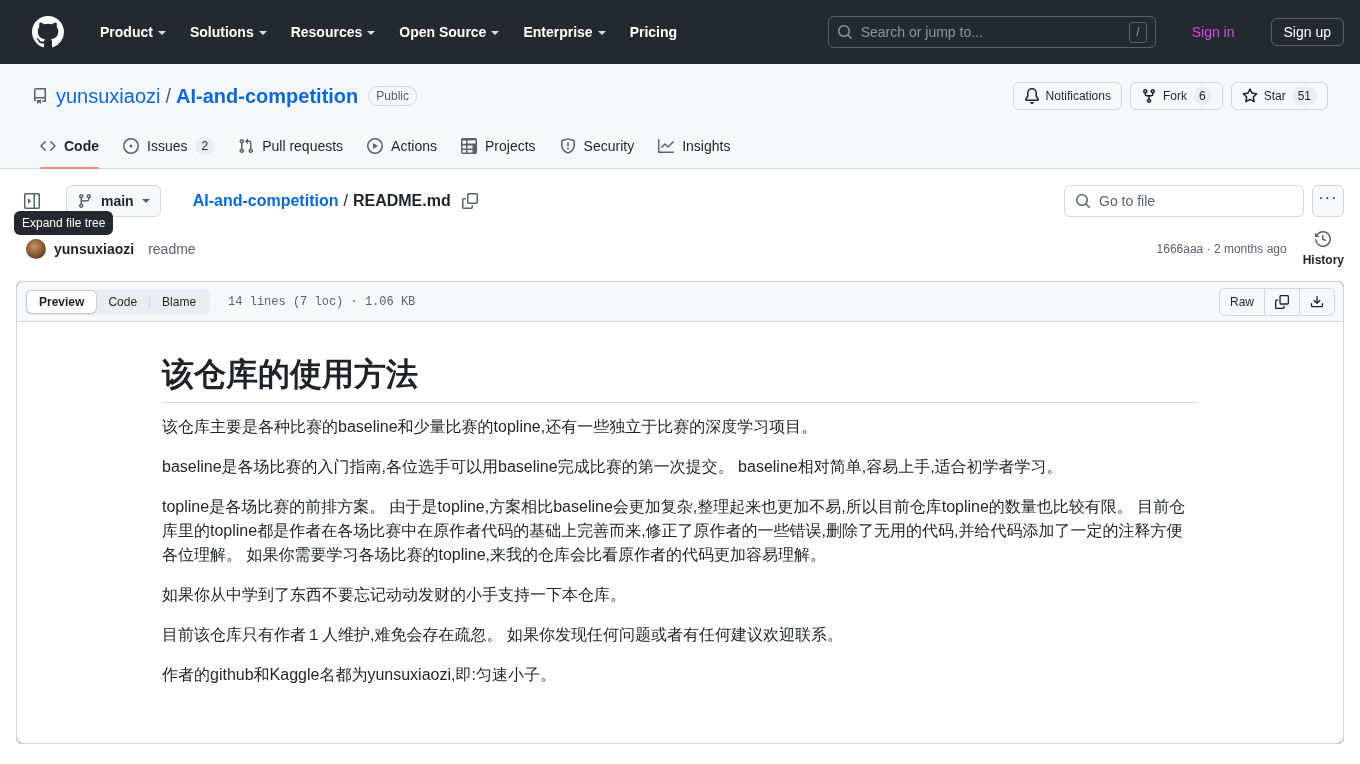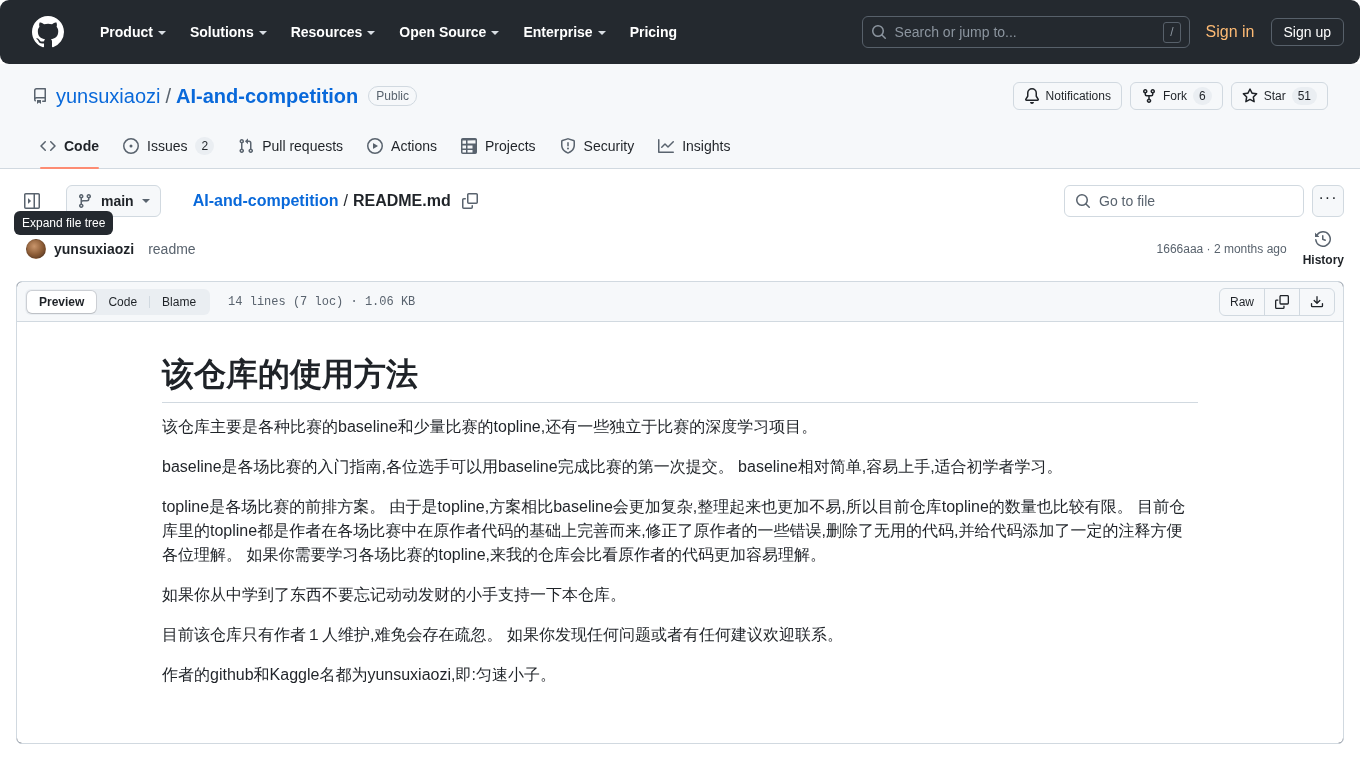--- a/index.html
+++ b/index.html
@@ -12,21 +12,20 @@
   }
 
   
   .gh-header {
     height: 64px;
     background: #24292f;
     display: flex;
     align-items: center;
     padding: 0 16px 0 32px;
     position: relative;
-    border-radius: 9px;
   }
   .gh-logo { width: 32px; height: 32px; color: #ffffff; flex: 0 0 auto; margin-right: 16px; }
   .gh-logo svg { display: block; width: 32px; height: 32px; fill: #ffffff; }
 
   .global-nav { display: flex; align-items: center; gap: 0px; margin-left: 8px; }
   .gnav-item {
     display: flex; align-items: center; gap: 5px;
     color: #ffffff;
     font-size: 14px;
     font-weight: 600;
@@ -39,21 +38,21 @@
     border-left: 4px solid transparent;
     border-right: 4px solid transparent;
     border-top: 4px solid #d8dde3;
     margin-top: 2px;
   }
 
   .header-right {
     margin-left: auto;
     display: flex;
     align-items: center;
-    gap: 8px;
+    gap: 28px;
   }
   .search-box {
     width: 328px;
     height: 32px;
     background: #24292f;
     border: 1px solid #57606a;
     border-radius: 6px;
     display: flex;
     align-items: center;
     padding: 0 8px;
@@ -69,22 +68,22 @@
   }
   .slash-key {
     border: 1px solid #57606a;
     border-radius: 3px;
     color: #8c959f;
     font-size: 12px;
     line-height: 1;
     padding: 3px 6px 4px;
   }
   .btn-signin {
-    color: #fdba74;
-    font-size: 16px;
+    color: #d946ef;
+    font-size: 14px;
     font-weight: 500;
     padding: 5px 8px;
     cursor: pointer;
     white-space: nowrap;
   }
   .btn-signup {
     color: #ffffff;
     font-size: 14px;
     font-weight: 500;
     padding: 5px 12px;

